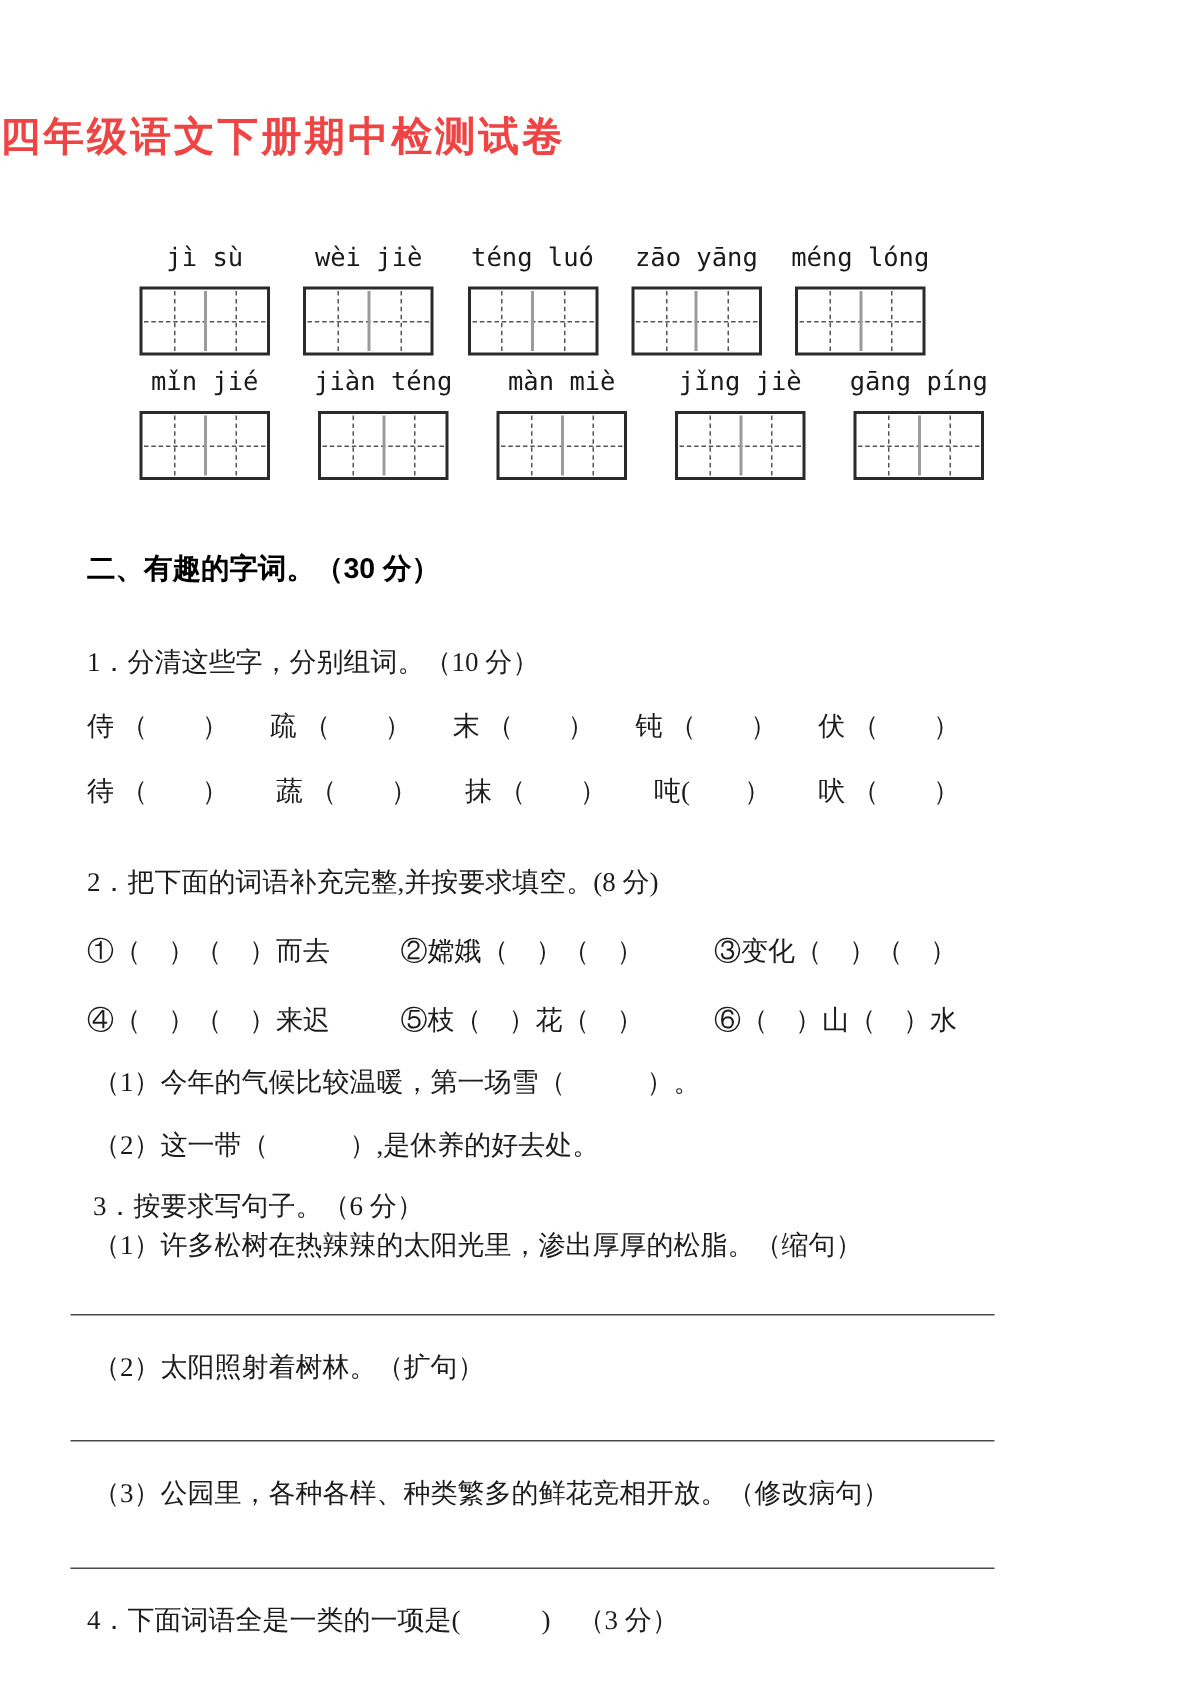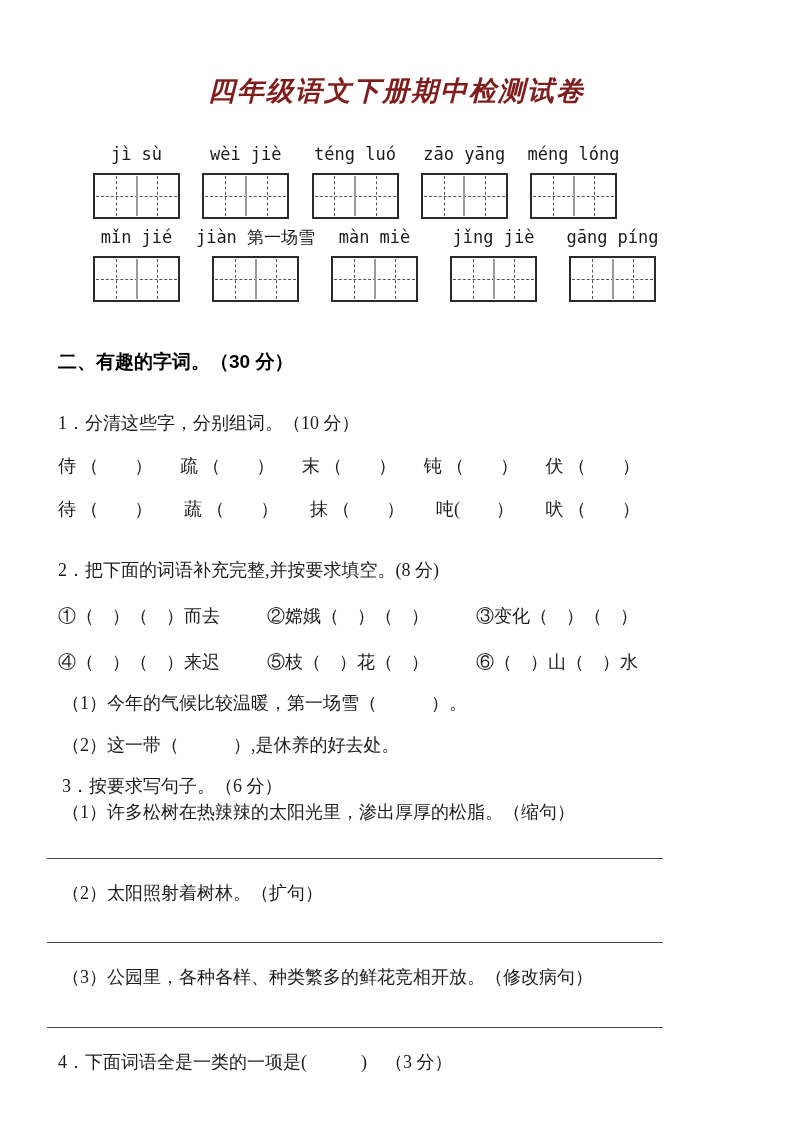--- a/index.html
+++ b/index.html
@@ -6,26 +6,25 @@
   .page{
     position:relative;
     width:793px;height:1122px;
     background:#ffffff;
     overflow:hidden;
     color:#1c1c1c;
     font-family:"Liberation Serif","DejaVu Serif",serif;
   }
   .title{
     margin-top:74px;
-    text-align:center;
     font-family:"Liberation Sans","DejaVu Sans",sans-serif;
     font-size:27px;font-weight:bold;line-height:34px;
-    letter-spacing:2px;color:#7f1d1d;font-style:italic;
-  }
-  .pinyin-area{margin-top:34px;padding-left:93px;}
+    letter-spacing:2px;color:#ef4444;
+  }
+  .pinyin-area{margin-top:52px;padding-left:93px;}
   .pgrid-row{display:flex;justify-content:space-between;width:524px;}
   .pgrid-row.row2{margin-top:6px;gap:32px;}
   .pcell{display:flex;flex-direction:column;align-items:center;width:87px;}
   .pinyin{
     font-family:"DejaVu Sans Mono","Liberation Mono",monospace;
     font-size:17px;line-height:24px;color:#1a1a1a;
     white-space:pre;margin-bottom:7px;
   }
   .tzg{
     width:87px;height:46px;position:relative;
@@ -122,21 +121,21 @@
       <div class="pcell">
         <div class="pinyin">mǐn jié</div>
         <div class="tzg">
             <i class="v25"></i>
             <i class="v75"></i>
             <i class="h50"></i>
             <i class="vmid"></i>
           </div>
       </div>
       <div class="pcell">
-        <div class="pinyin">jiàn 第一场雪</div>
+        <div class="pinyin">jiàn téng</div>
         <div class="tzg">
             <i class="v25"></i>
             <i class="v75"></i>
             <i class="h50"></i>
             <i class="vmid"></i>
           </div>
       </div>
       <div class="pcell">
         <div class="pinyin">màn miè</div>
         <div class="tzg">

